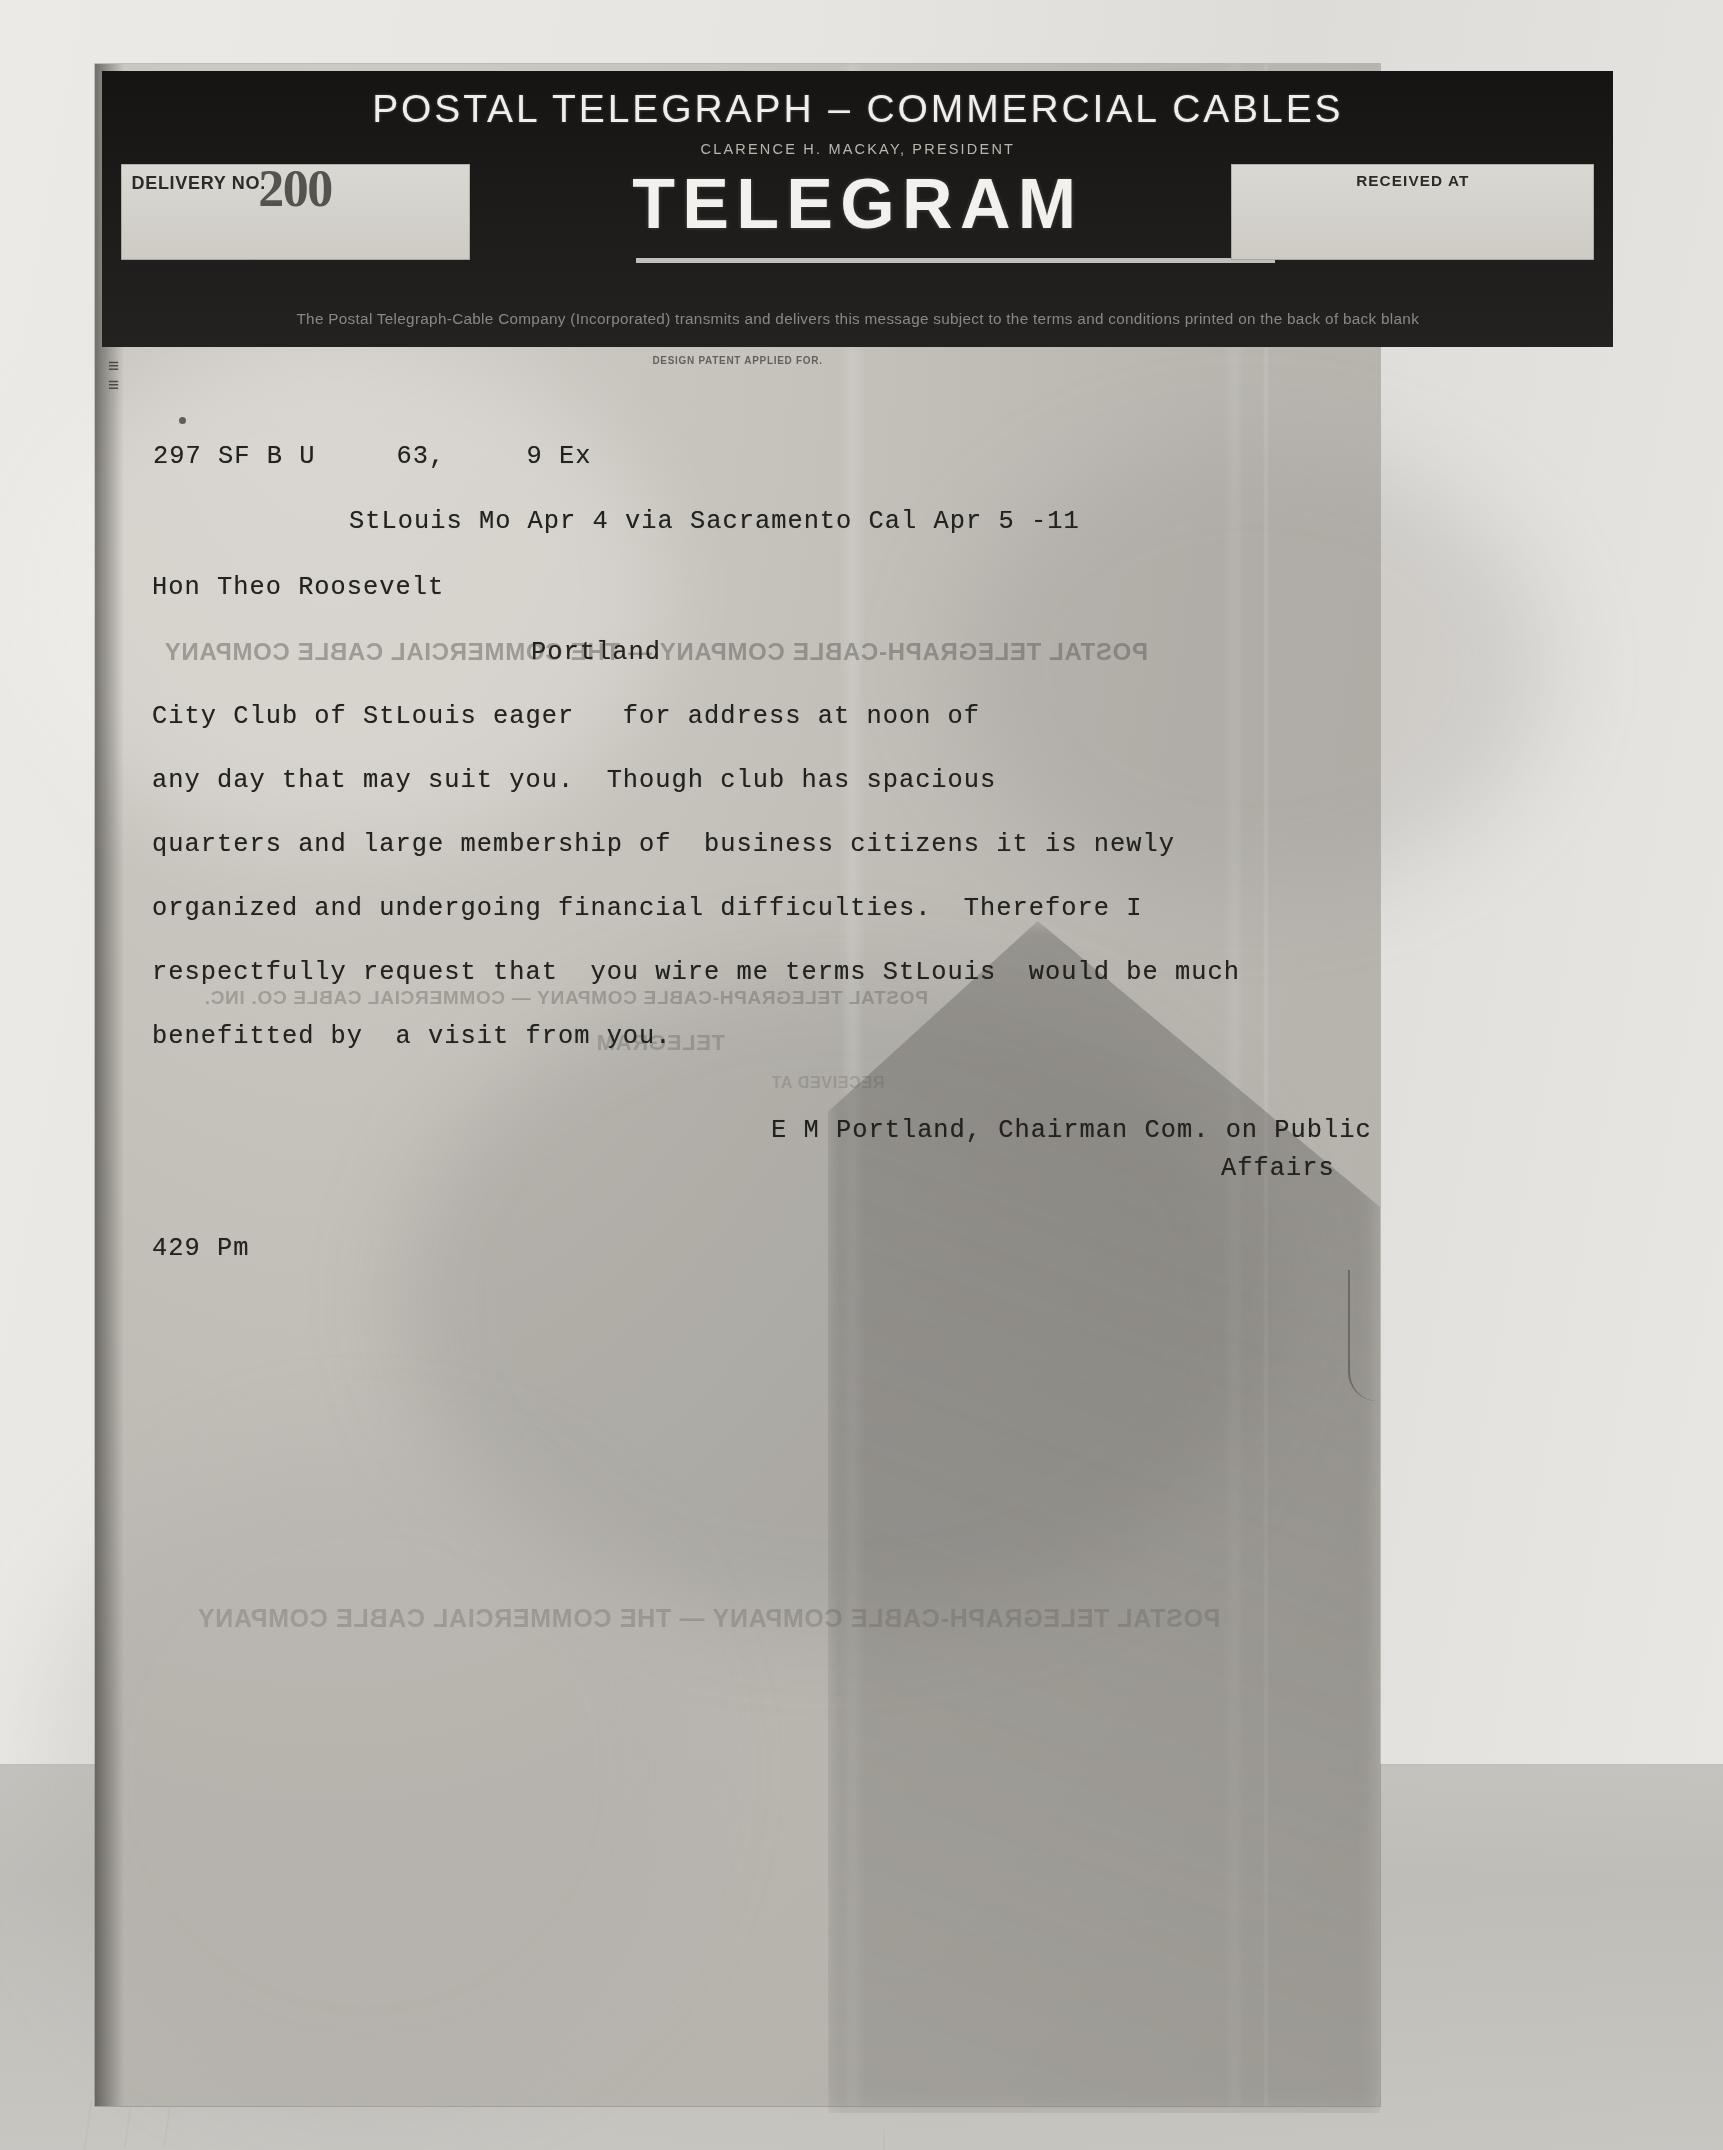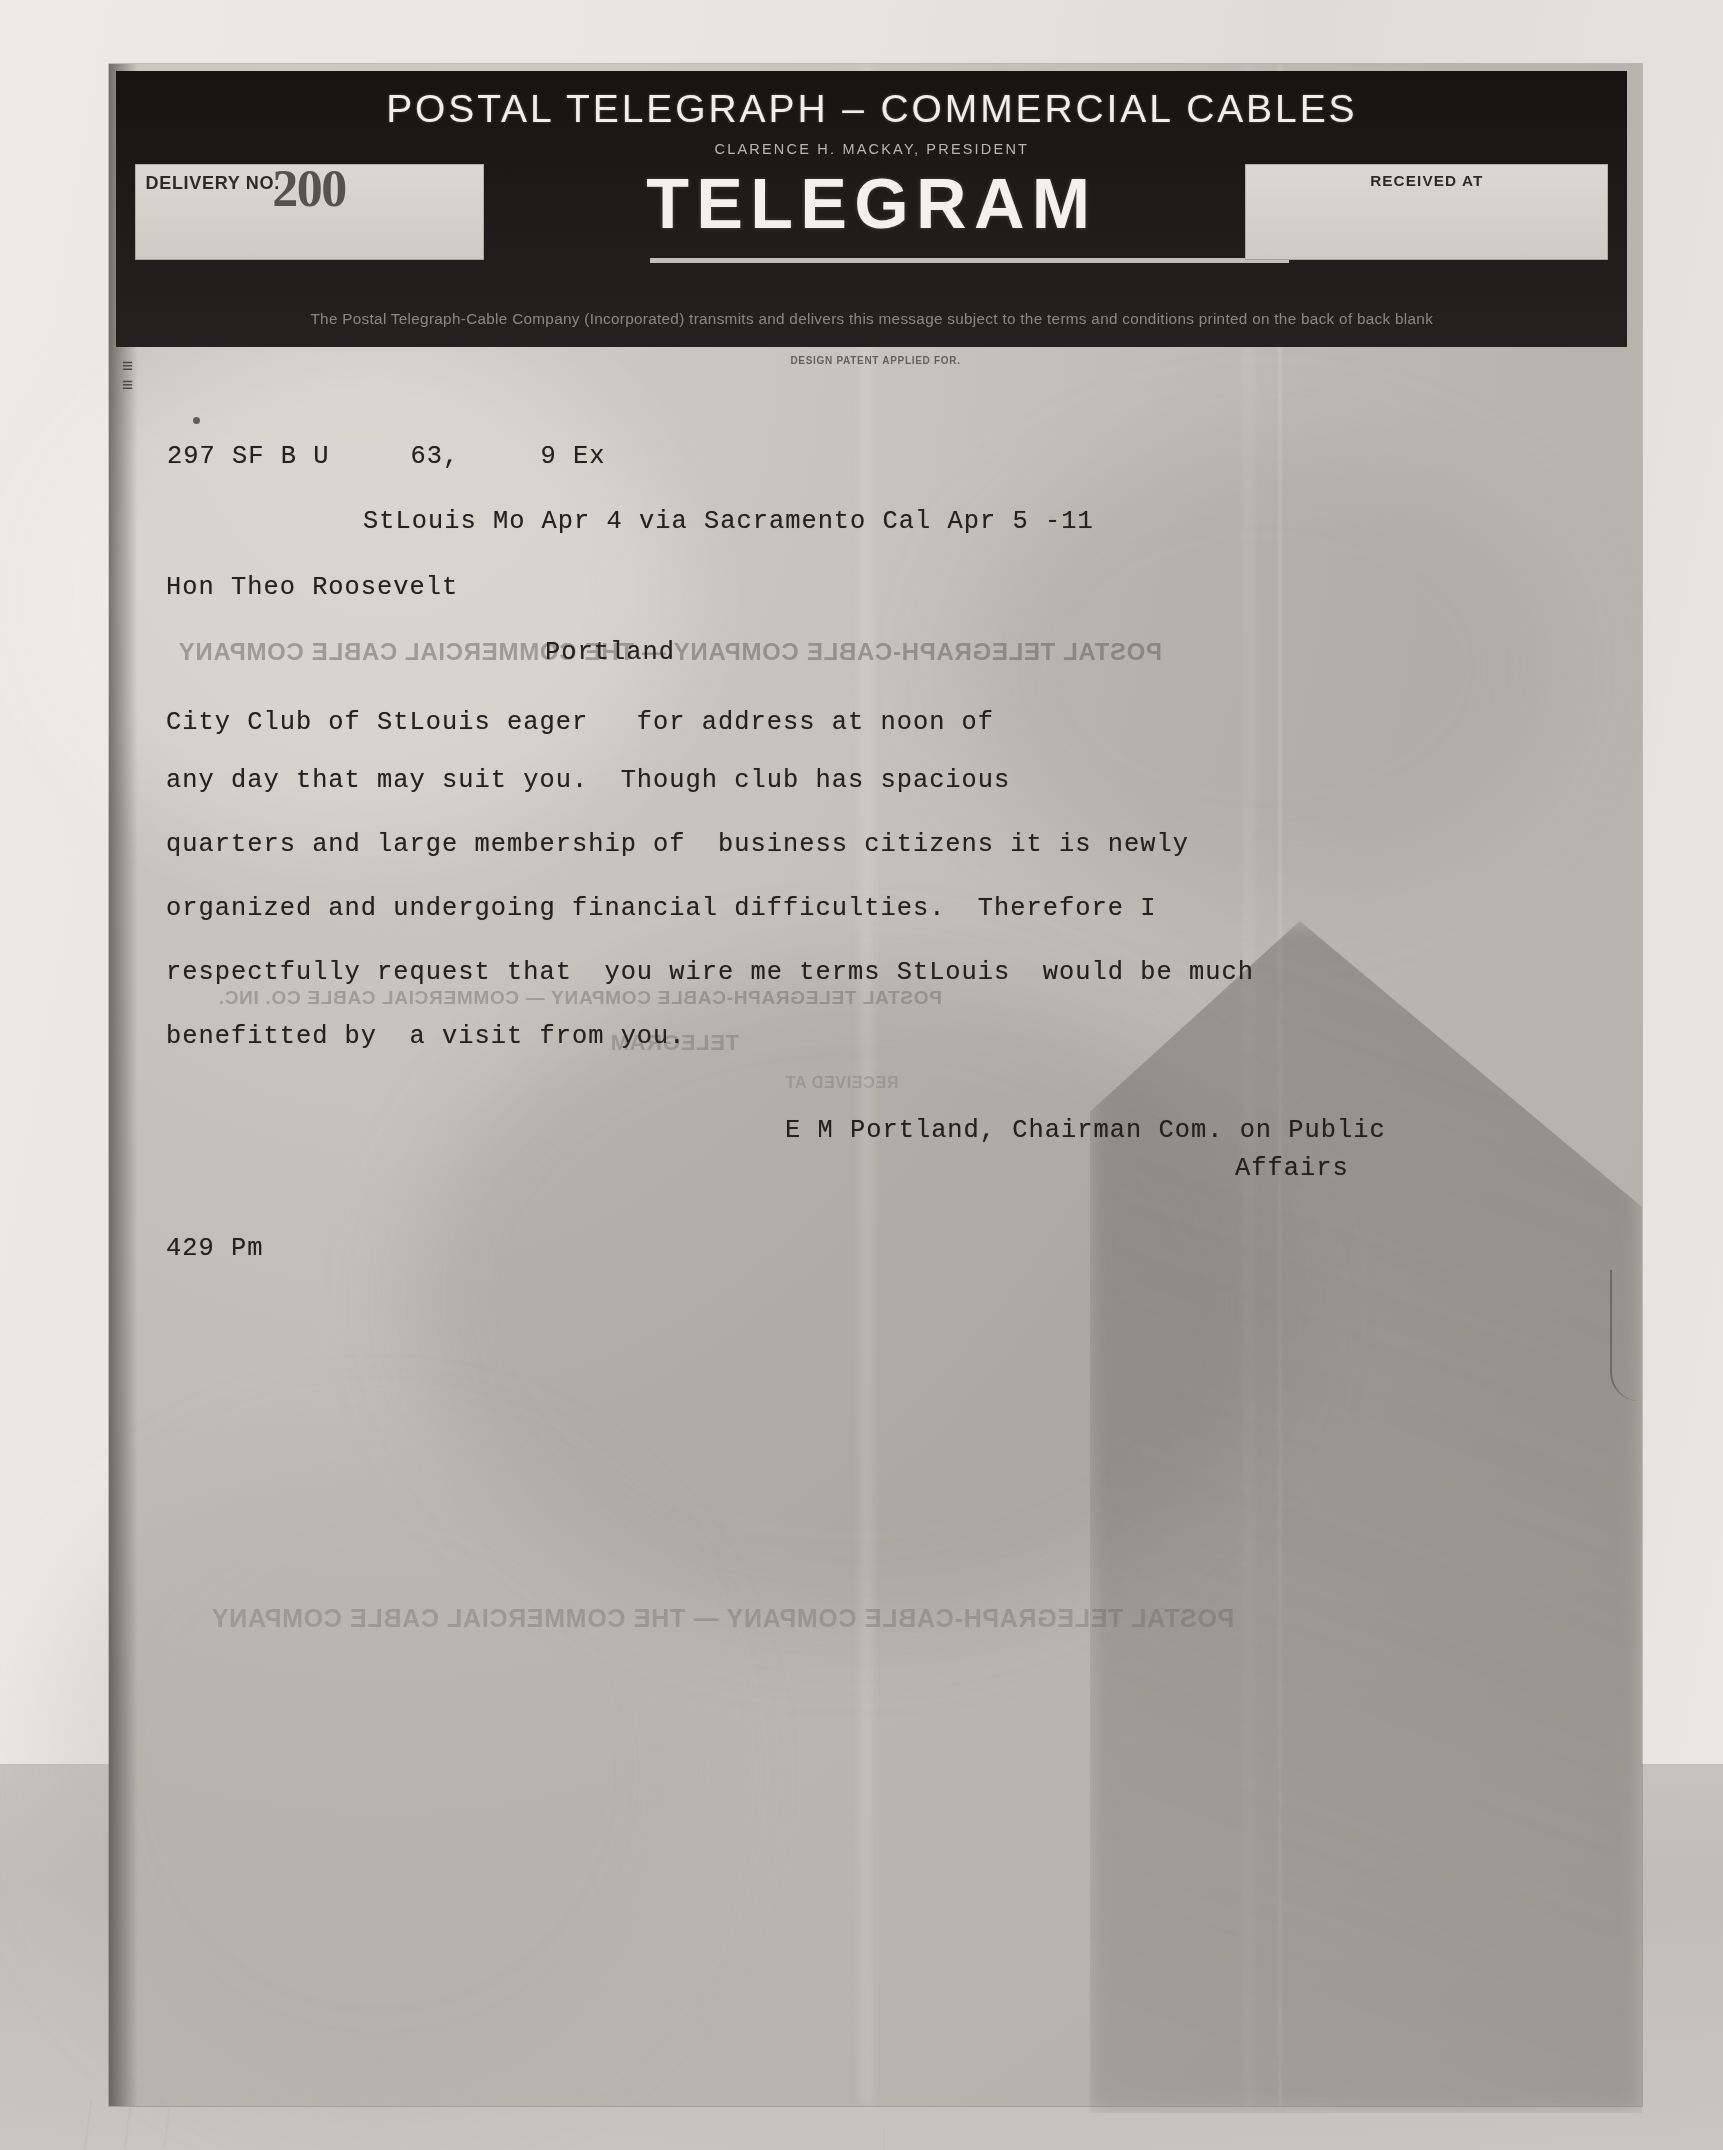--- a/index.html
+++ b/index.html
@@ -32,23 +32,23 @@
   }
   .bed-line {
     position: absolute;
     background: #a9a7a2;
     opacity: .6;
   }
 
   
   #sheet {
     position: absolute;
-    left: 109px;
+    left: 95px;
     top: 64px;
-    width: 1533px;
+    width: 1285px;
     height: 2042px;
     background:
       radial-gradient(ellipse at 18% 12%, #cfccc6 0%, #c6c3bc 30%, #b9b6b0 60%, #b3b0aa 100%);
     box-shadow: 0 0 0 0.7px rgba(60,58,54,.35);
   }
   
   .blotch {
     position: absolute;
     border-radius: 50%;
     filter: blur(44px);
@@ -311,21 +311,21 @@
   <div class="ghost" style="left:676px;top:1010px;font-size:16px;color:rgba(90,88,84,.26);">RECEIVED AT</div>
 
   <div id="body">
     <div id="inkdot"></div>
 
     <div class="tline" style="left:58px;top:378px;">297 SF B U     63,     9 Ex</div>
     <div class="tline" style="left:254px;top:443px;">StLouis Mo Apr 4 via Sacramento Cal Apr 5 -11</div>
     <div class="tline" style="left:57px;top:509px;">Hon Theo Roosevelt</div>
     <div class="tline" style="left:436px;top:574px;">Portland</div>
 
-    <div class="tline" style="left:57px;top:638px;margin-top:6px;">City Club of StLouis eager   for address at noon of</div>
+    <div class="tline" style="left:57px;top:638px;">City Club of StLouis eager   for address at noon of</div>
     <div class="tline" style="left:57px;top:702px;">any day that may suit you.  Though club has spacious</div>
     <div class="tline" style="left:57px;top:766px;">quarters and large membership of  business citizens it is newly</div>
     <div class="tline" style="left:57px;top:830px;">organized and undergoing financial difficulties.  Therefore I</div>
     <div class="tline" style="left:57px;top:958px;">benefitted by  a visit from you.</div>
     <div class="tline" style="left:57px;top:894px;">respectfully request that  you wire me terms StLouis  would be much</div>
 
     <div class="tline" style="left:676px;top:1052px;">E M Portland, Chairman Com. on Public</div>
     <div class="tline" style="left:1126px;top:1090px;">Affairs</div>
 
     <div class="tline" style="left:57px;top:1170px;">429 Pm</div>

